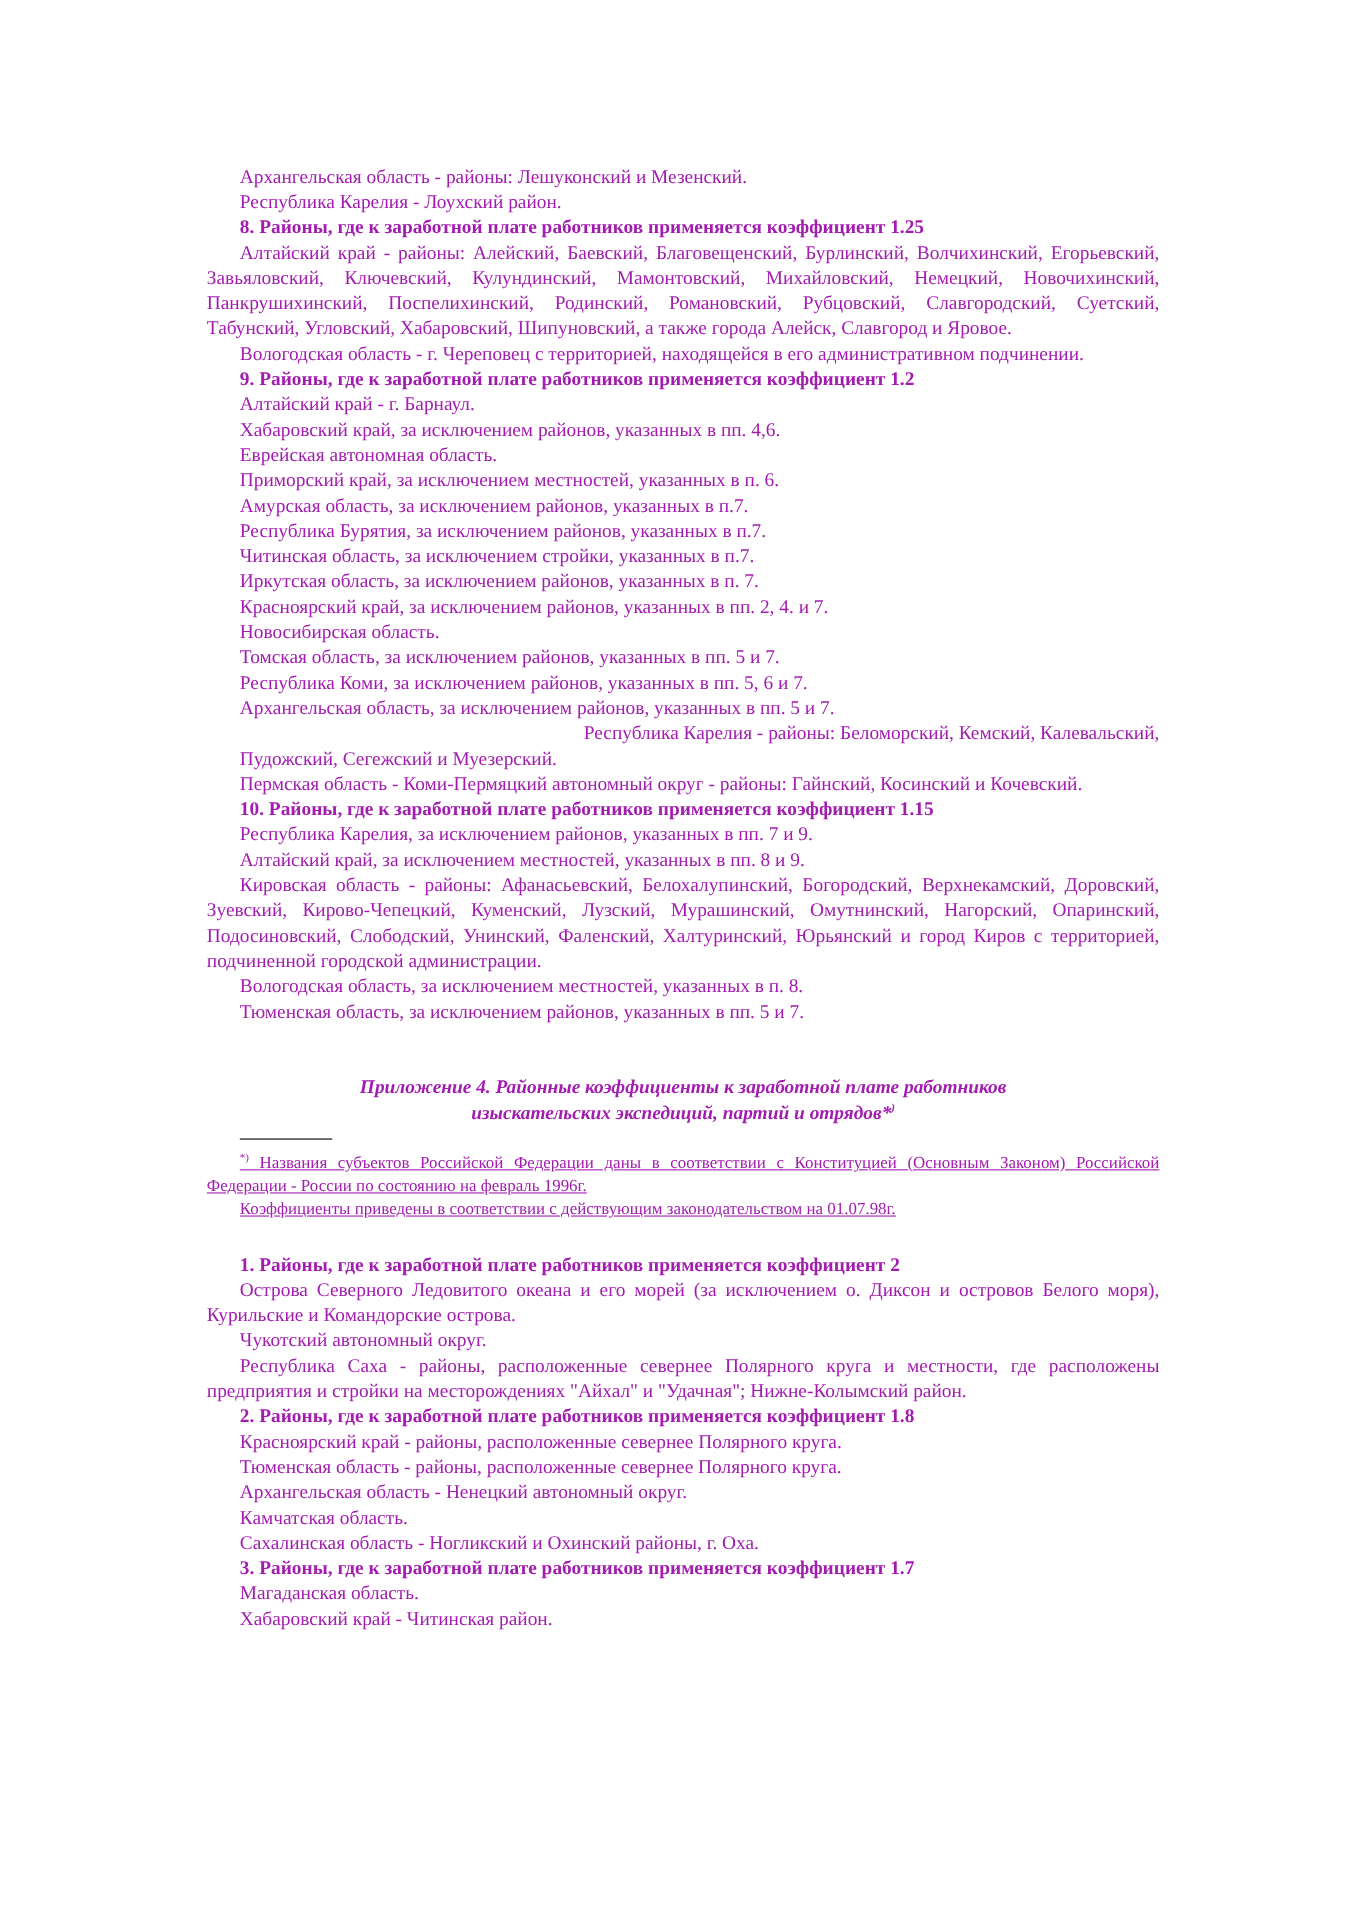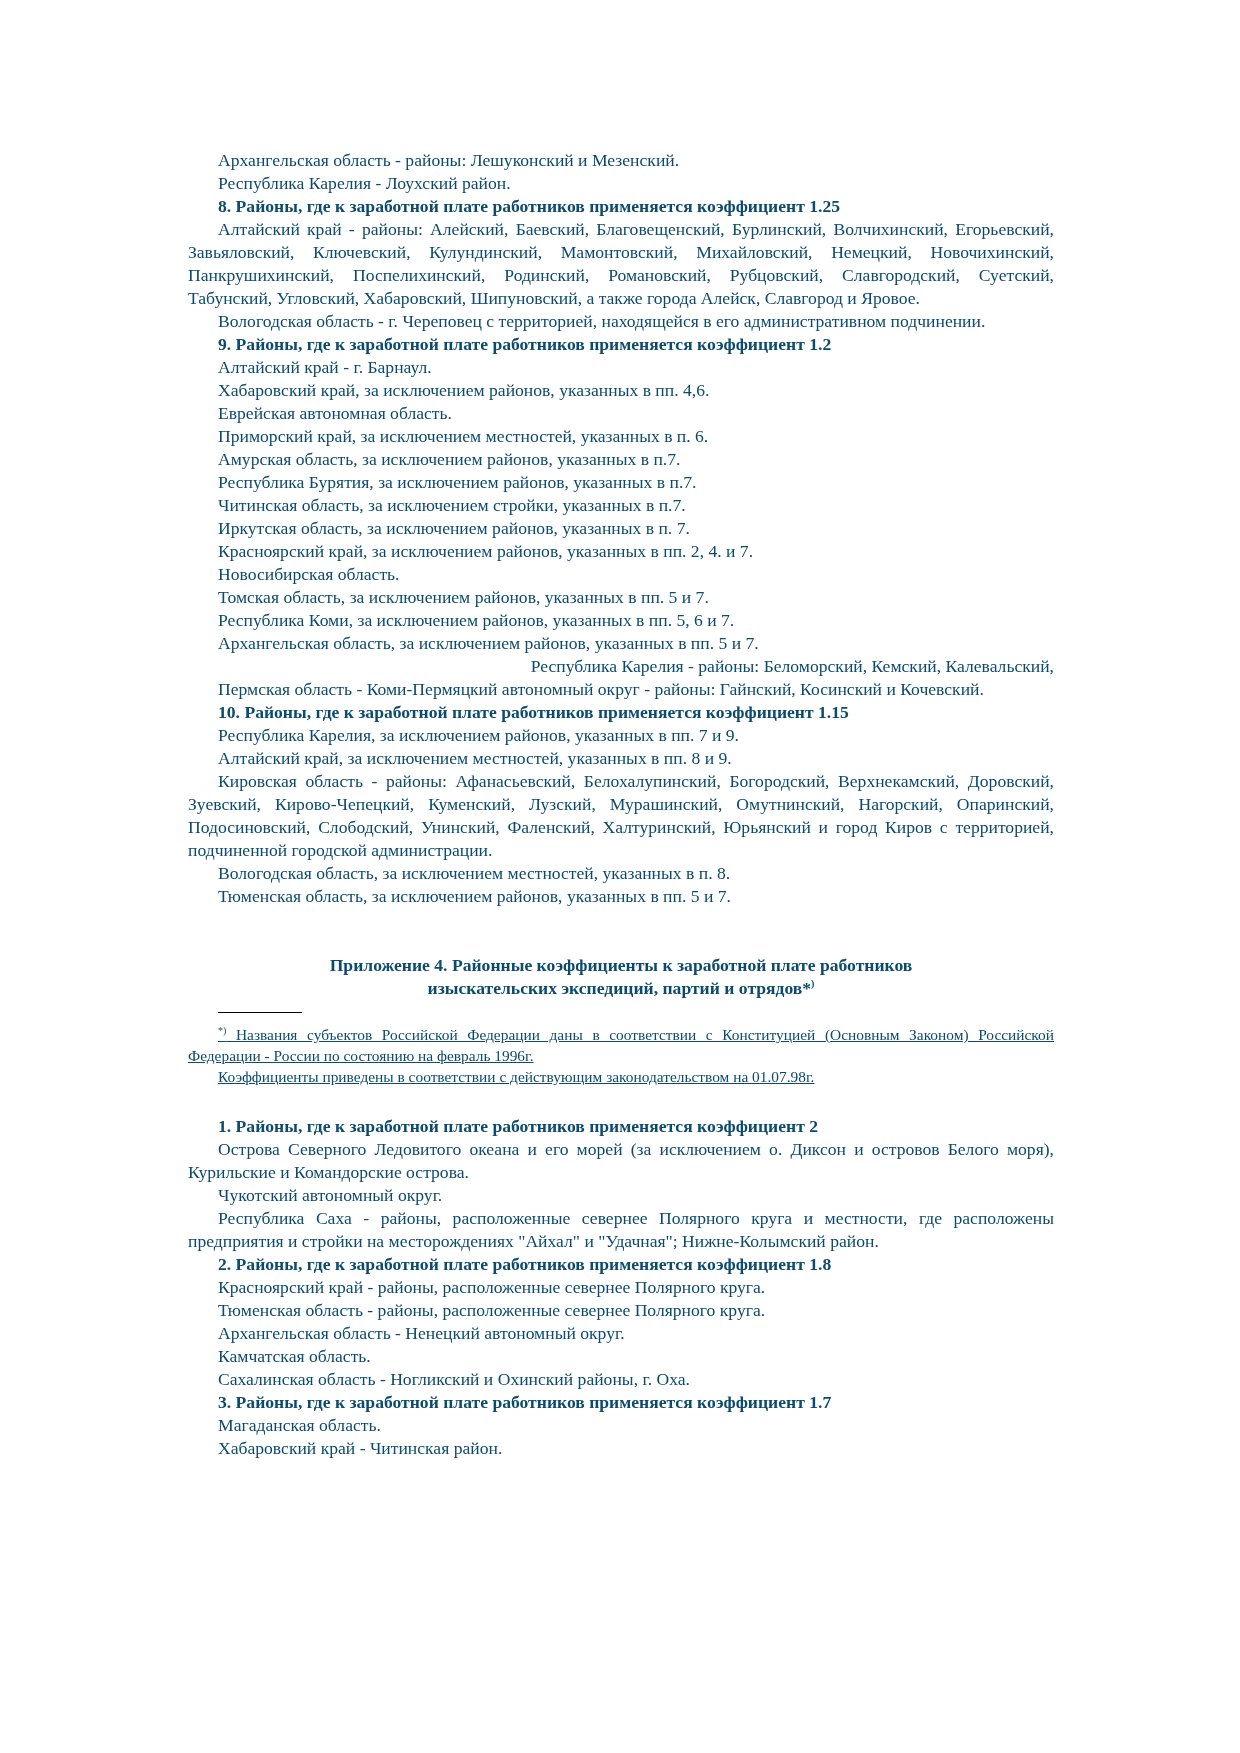--- a/index.html
+++ b/index.html
@@ -5,31 +5,32 @@
     html, body { margin: 0; padding: 0; background: #ffffff; }
     body { width: 1240px; height: 1753px; position: relative; overflow: hidden; }
     .page {
       position: absolute;
       left: 188px;
       top: 149px;
       width: 866px;
       font-family: "Liberation Serif", serif;
       font-size: 17.6px;
       line-height: 23px;
-      color: #0c4a6e;
+      color: #a21caf;
     }
     .p { margin: 0; text-indent: 30px; text-align: justify; }
     .h { margin: 0; text-indent: 30px; font-weight: bold; }
     .gap-big { height: 46px; }
     .title {
       margin: 0;
       text-align: center;
       font-weight: bold;
       line-height: 23px;
       padding: 0 60px;
+      font-style: italic;
     }
     .sup { font-size: 10px; vertical-align: super; line-height: 0; }
     .rule-wrap { height: 24px; position: relative; }
     .rule { position: absolute; left: 30px; top: 12px; width: 84px; border-top: 1px solid #000; }
     .fn { margin: 0; font-size: 15.4px; line-height: 21px; text-indent: 30px; text-align: justify; text-decoration: underline; }
     .gap-mid { height: 28px; }
   </style>
 </head>
 <body>
 
@@ -50,20 +51,21 @@
   <p class="p">Амурская область, за исключением районов, указанных в п.7.</p>
   <p class="p">Республика Бурятия, за исключением районов, указанных в п.7.</p>
   <p class="p">Читинская область, за исключением стройки, указанных в п.7.</p>
   <p class="p">Иркутская область, за исключением районов, указанных в п. 7.</p>
   <p class="p">Красноярский край, за исключением районов, указанных в пп. 2, 4. и 7.</p>
   <p class="p">Новосибирская область.</p>
   <p class="p">Томская область, за исключением районов, указанных в пп. 5 и 7.</p>
   <p class="p">Республика Коми, за исключением районов, указанных в пп. 5, 6 и 7.</p>
   <p class="p">Архангельская область, за исключением районов, указанных в пп. 5 и 7.</p>
   <p class="p" style="text-align:right">Республика Карелия - районы: Беломорский, Кемский, Калевальский,</p>
+  <p class="p">Пудожский, Сегежский и Муезерский.</p>
   <p class="p">Пермская область - Коми-Пермяцкий автономный округ - районы: Гайнский, Косинский и Кочевский.</p>
 
   <p class="h">10. Районы, где к заработной плате работников применяется коэффициент 1.15</p>
   <p class="p">Республика Карелия, за исключением районов, указанных в пп. 7 и 9.</p>
   <p class="p">Алтайский край, за исключением местностей, указанных в пп. 8 и 9.</p>
   <p class="p">Кировская область - районы: Афанасьевский, Белохалупинский, Богородский, Верхнекамский, Доровский, Зуевский, Кирово-Чепецкий, Куменский, Лузский, Мурашинский, Омутнинский, Нагорский, Опаринский, Подосиновский, Слободский, Унинский, Фаленский, Халтуринский, Юрьянский и город Киров с территорией, подчиненной городской администрации.</p>
   <p class="p">Вологодская область, за исключением местностей, указанных в п. 8.</p>
   <p class="p">Тюменская область, за исключением районов, указанных в пп. 5 и 7.</p>
 
   <div class="gap-big"></div>

